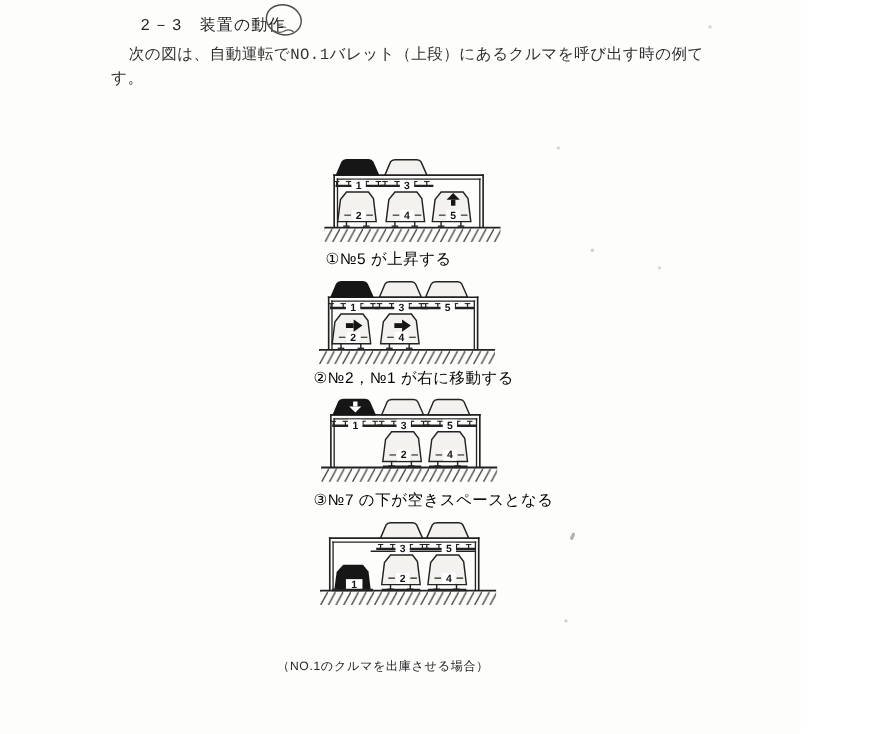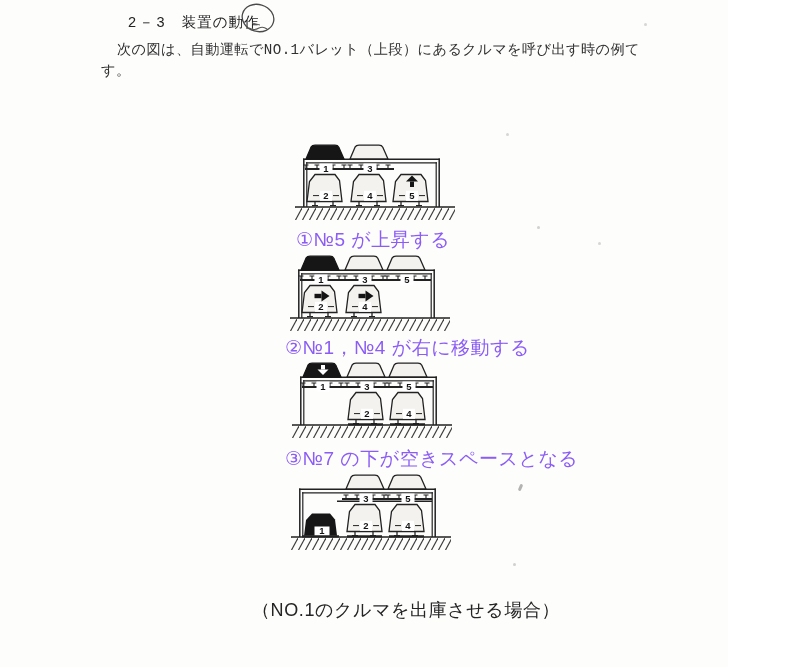--- a/index.html
+++ b/index.html
@@ -10,22 +10,22 @@
     color:#2a2a2a;
   }
   .title{position:absolute;left:128px;top:13px;font-size:14.5px;color:#222;white-space:nowrap;}
   .title .num{letter-spacing:3px;}
   .title .ttl{margin-left:14px;letter-spacing:1px;}
   .scribble{position:absolute;left:237px;top:1px;width:42px;height:36px;}
   .intro{position:absolute;font-size:14.2px;letter-spacing:.4px;color:#303030;white-space:nowrap;}
   .intro.l1{left:117px;top:40px;font-family:Liberation Mono, monospace;}
   .intro.l2{left:101px;top:61px;}
   .diagram{position:absolute;width:160px;height:78px;overflow:visible;}
-  .cap{position:absolute;font-size:19px;letter-spacing:.5px;color:#8b5cf6;white-space:nowrap;}
-  .footer{position:absolute;left:252px;top:598px;font-size:18px;letter-spacing:.6px;color:#242424;white-space:nowrap;}
+  .cap{position:absolute;font-size:14px;letter-spacing:.5px;color:#000000;white-space:nowrap;}
+  .footer{position:absolute;left:252px;top:598px;font-size:11px;letter-spacing:.6px;color:#242424;white-space:nowrap;}
   .speck{position:absolute;background:#9a9a9a;border-radius:50%;}
   .sp1{left:519px;top:484px;width:3px;height:7px;transform:rotate(24deg);opacity:.75;border-radius:2px;}
   .sp2{left:506px;top:133px;width:3px;height:3px;opacity:.4;}
   .sp3{left:537px;top:226px;width:3px;height:3px;opacity:.45;}
   .sp4{left:598px;top:242px;width:3px;height:3px;opacity:.4;}
   .sp5{left:513px;top:563px;width:3px;height:3px;opacity:.45;}
   .sp6{left:644px;top:23px;width:3px;height:3px;opacity:.4;}
   svg text{font-family:"Liberation Sans","DejaVu Sans",sans-serif;}
 </style>
 </head>
@@ -226,21 +226,21 @@
         <rect x="69" y="47.8" width="12" height="10" fill="#fff"></rect>
         <line x1="62" y1="52.6" x2="68" y2="52.6" stroke="#222222" stroke-width="1"></line>
         <line x1="82" y1="52.6" x2="88" y2="52.6" stroke="#222222" stroke-width="1"></line>
         <text x="75" y="55.8" text-anchor="middle" font-size="9.5" font-weight="600" fill="#141414">4</text>
         <g>
           <rect x="68.5" y="39.8" width="7" height="4.4" fill="#141414"></rect>
           <path d="M 75.5,36.5 L 75.5,47.5 L 83.5,42 Z" fill="#141414"></path>
         </g>
       </g>
     </svg>
-  <div class="cap" style="left:285px;top:335px">②№1，№4 が右に移動する</div>
+  <div class="cap" style="left:285px;top:335px">②№2，№1 が右に移動する</div>
 
   <svg class="diagram" style="left:292px;top:361px" viewBox="0 0 160 78">
       <defs>
         <pattern id="hatch2" patternUnits="userSpaceOnUse" width="7" height="13">
           <line x1="7" y1="0" x2="0" y2="13" stroke="#3d3d3d" stroke-width="1.15"></line>
         </pattern>
       </defs>
       <g>
         <rect x="0" y="64.6" width="160" height="12.4" fill="url(#hatch2)"></rect>
         <line x1="0" y1="64" x2="160" y2="64" stroke="#222222" stroke-width="1.6"></line>

